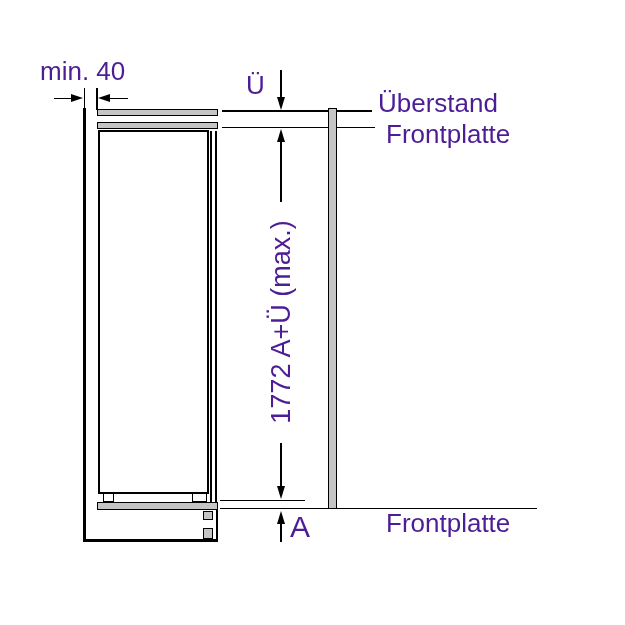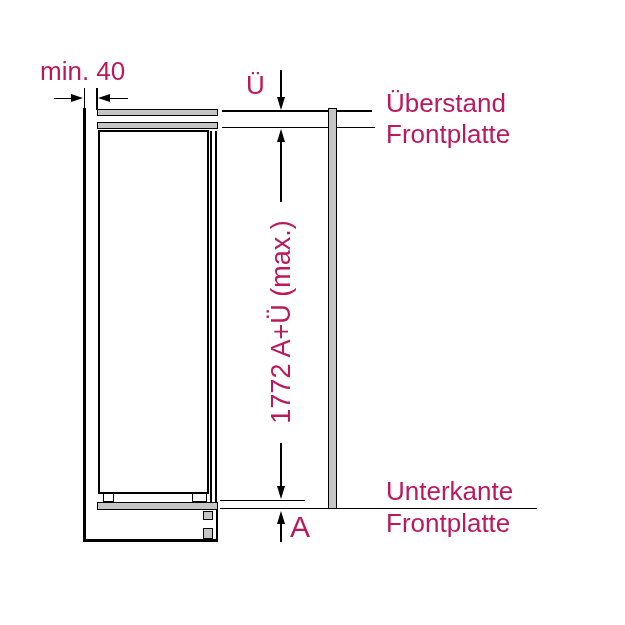--- a/index.html
+++ b/index.html
@@ -1,17 +1,17 @@
 <!DOCTYPE html>
 <html><head>
 <meta charset="utf-8">
 <style>
   html,body{margin:0;padding:0;background:#fff;}
   #stage{position:relative;width:625px;height:625px;background:#ffffff;overflow:hidden;
-         font-family:"Liberation Sans", sans-serif;color:#be185d;}
+         font-family:"Liberation Sans", sans-serif;color:#4c1d95;}
   .abs{position:absolute;}
   .ln{position:absolute;background:#000;}
   .grayfill{position:absolute;background:#c5c5c5;border:1.5px solid #000;box-sizing:border-box;}
   .whitefill{position:absolute;background:#fff;border:1.5px solid #000;box-sizing:border-box;}
   .tri{position:absolute;width:0;height:0;}
   .tri-down{border-left:4.5px solid transparent;border-right:4.5px solid transparent;border-top:13px solid #000;}
   .tri-up{border-left:4.5px solid transparent;border-right:4.5px solid transparent;border-bottom:13px solid #000;}
   .tri-right{border-top:4.5px solid transparent;border-bottom:4.5px solid transparent;border-left:12px solid #000;}
   .tri-left{border-top:4.5px solid transparent;border-bottom:4.5px solid transparent;border-right:12px solid #000;}
   .lbl{position:absolute;font-size:26px;line-height:31px;white-space:nowrap;}
@@ -66,20 +66,19 @@
   <div class="tri tri-up" style="left:276.5px;top:128.5px;"></div>
   <div class="ln" style="left:280.25px;top:141px;width:1.5px;height:61px;"></div>
   <div class="rot">1772 A+Ü (max.)</div>
   <div class="ln" style="left:280.25px;top:443px;width:1.5px;height:44px;"></div>
   <div class="tri tri-down" style="left:276.5px;top:486px;"></div>
 
   <div class="tri tri-up" style="left:276.5px;top:510.5px;"></div>
   <div class="ln" style="left:280.25px;top:523px;width:1.5px;height:19px;"></div>
   <div class="lbl lbl-big" style="left:290px;top:512px;">A</div>
 
-  <div class="lbl" style="left:386px;top:88px;">Überstand</div>
+  <div class="lbl" style="left:378px;top:88px;">Überstand</div>
   <div class="lbl" style="left:386px;top:119px;">Frontplatte</div>
 
-  <div class="lbl" style="left:386px;top:476px;">Unterkante</div>
   <div class="lbl" style="left:386px;top:508px;">Frontplatte</div>
 
 
 </div>
 
 </body></html>

